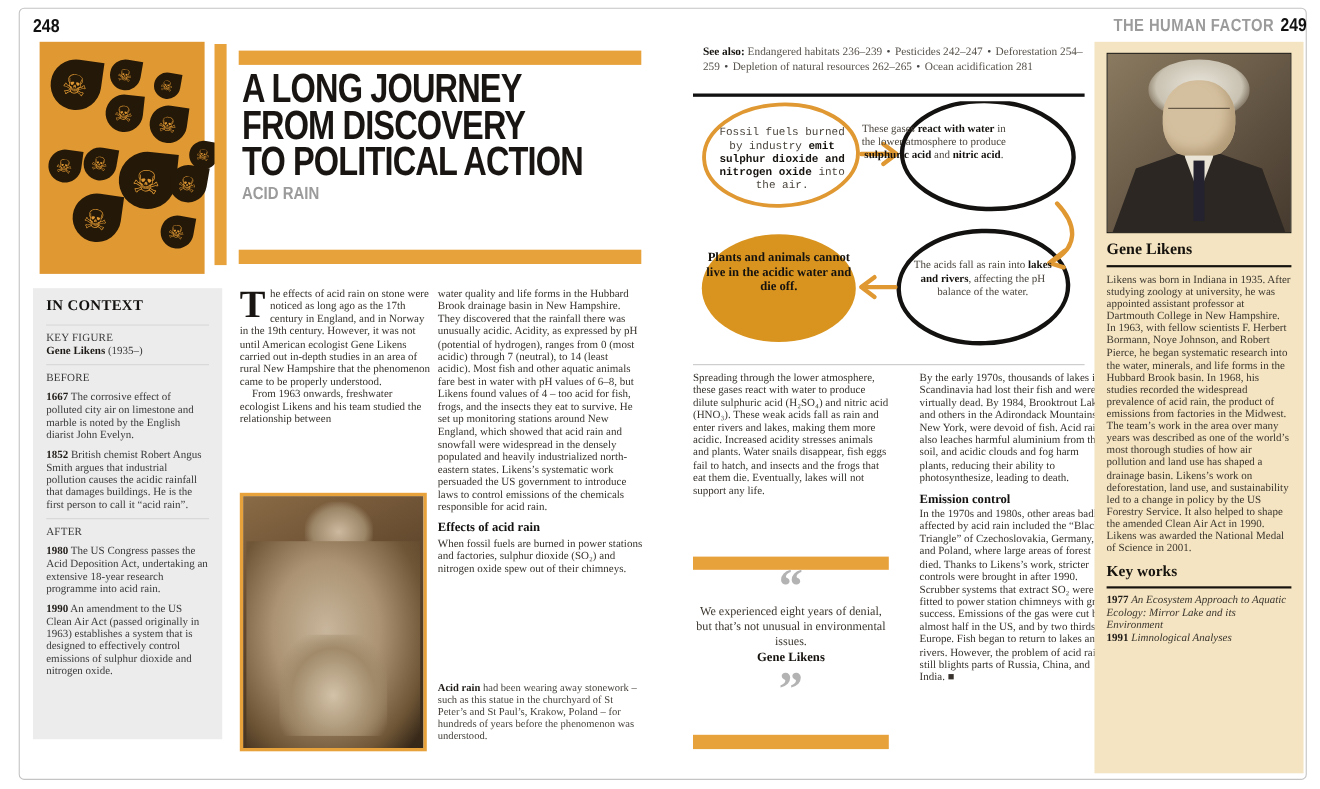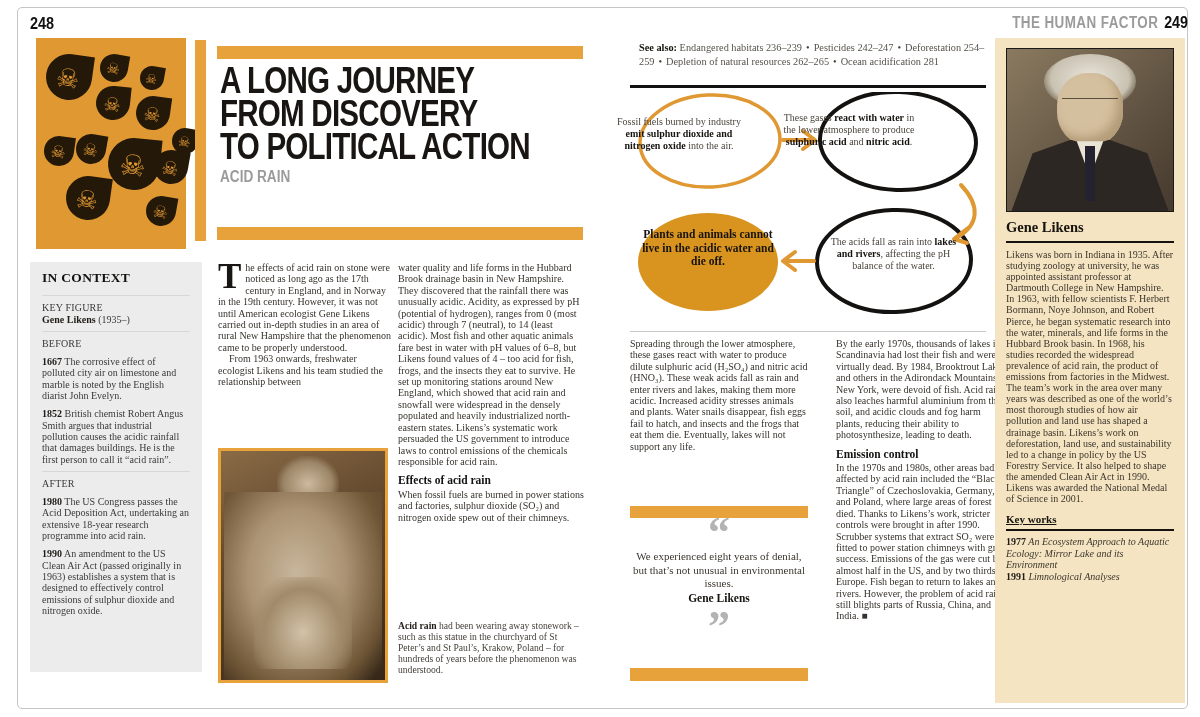--- a/index.html
+++ b/index.html
@@ -87,21 +87,21 @@
   .po-glasses{position:absolute;left:33%;top:30%;width:34%;height:9%;
         border-top:1.5px solid #5a4f3e;}
   .po-suit{position:absolute;left:2%;top:56%;width:96%;height:46%;
         background:#2c2722;clip-path:polygon(0 100%,14% 18%,38% 0,50% 8%,62% 0,86% 18%,100% 100%);}
   .po-shirt{position:absolute;left:42%;top:57%;width:16%;height:22%;background:#e9e4d6;
         clip-path:polygon(0 0,100% 0,50% 100%);}
   .po-tie{position:absolute;left:47%;top:60%;width:6%;height:34%;background:#23222e;}
   .bio-name{font-size:14.5px;font-weight:700;color:#16130f;margin-top:7px;}
   .bio-rule{height:2px;background:#16130f;margin:5px 0 6px 0;}
   .bio-text{font-size:10px;line-height:11.1px;color:#3b362e;}
-  .kw-head{font-size:11px;font-weight:700;color:#16130f;margin-top:9px;text-decoration:underline;}
+  .kw-head{font-size:14px;font-weight:700;color:#16130f;margin-top:9px;}
   .kw-rule{height:2px;background:#16130f;margin:4px 0 5px 0;}
   .kw{font-size:10px;line-height:11.5px;color:#3b362e;}
   .kw i{color:#3b362e;}
 </style>
 </head>
 <body>
 
 <div class="spread">
   <div class="edge"></div>
 
@@ -211,21 +211,21 @@
     <ellipse cx="80" cy="170" rx="70" ry="49" fill="#D9941F"></ellipse>
     <g stroke="#E09832" stroke-width="4" fill="none" stroke-linecap="round" stroke-linejoin="round">
       <path d="M 155,48 L 184,48"></path>
       <path d="M 175,39 L 187,48 L 175,57"></path>
       <path d="M 333,93 C 352,113 352,133 328,146"></path>
       <path d="M 340,136 L 326,147 L 339,151"></path>
       <path d="M 186,169 L 158,169"></path>
       <path d="M 167,160 L 155,169 L 167,178"></path>
     </g>
   </svg>
-  <div class="abs fnode" style="left:616px;top:116px;width:126px;">Fossil fuels burned by industry <b>emit sulphur dioxide and nitrogen oxide</b> into the air.</div>
+  <div class="abs fnode" style="left:648px;top:116px;width:126px;font-family:Liberation Mono, monospace;">Fossil fuels burned by industry <b>emit sulphur dioxide and nitrogen oxide</b> into the air.</div>
   <div class="abs fnode" style="left:777px;top:112px;width:144px;">These gases <b>react with water</b> in the lower atmosphere to produce <b>sulphuric acid</b> and <b>nitric acid</b>.</div>
   <div class="abs fnode" style="left:823px;top:236px;width:141px;">The acids fall as rain into <b>lakes and rivers</b>, affecting the pH balance of the water.</div>
   <div class="abs fnode fnode4" style="left:642px;top:228px;width:132px;"><b>Plants and animals cannot live in the acidic water and die off.</b></div>
 
   <div class="abs rule-thin"></div>
 
   <div class="abs maincol rcol1">
     <p>Spreading through the lower atmosphere, these gases react with water to produce dilute sulphuric acid (H₂SO₄) and nitric acid (HNO₃). These weak acids fall as rain and enter rivers and lakes, making them more acidic. Increased acidity stresses animals and plants. Water snails disappear, fish eggs fail to hatch, and insects and the frogs that eat them die. Eventually, lakes will not support any life.</p>
   </div>
   <div class="abs obar1"></div>

